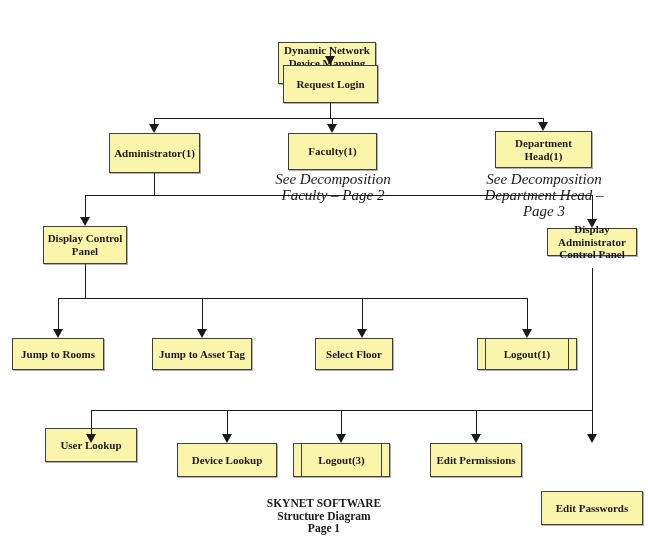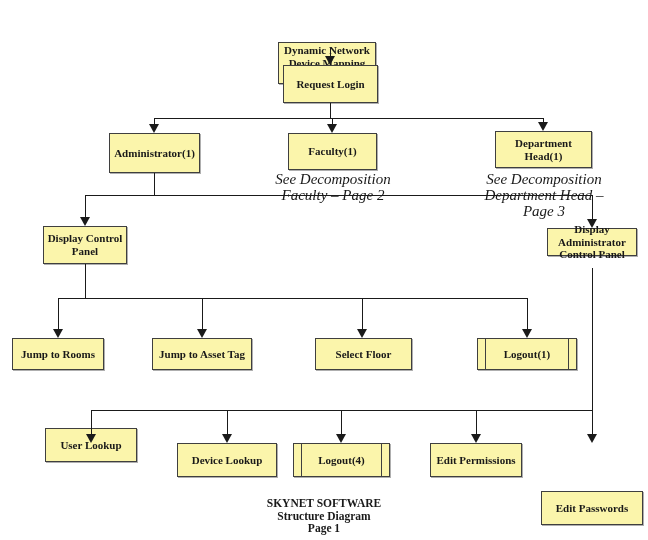--- a/index.html
+++ b/index.html
@@ -95,35 +95,35 @@
 Panel</div>
 
   <div class="node" style="left:547px;top:228px;width:90px;height:28px;">Display
 Administrator
 Control Panel</div>
 
   <div class="node" style="left:12px;top:338px;width:92px;height:32px;">Jump to Rooms</div>
 
   <div class="node" style="left:152px;top:338px;width:100px;height:32px;">Jump to Asset Tag</div>
 
-  <div class="node" style="left:315px;top:338px;width:97px;height:32px;">Select Floor</div>
+  <div class="node" style="left:315px;top:338px;width:78px;height:32px;">Select Floor</div>
 
   <div class="node" style="left:477px;top:338px;width:100px;height:32px;">
     <span class="mbar mbar-l"></span>
     <span>Logout(1)</span>
     <span class="mbar mbar-r"></span>
   </div>
 
   <div class="node" style="left:45px;top:428px;width:92px;height:34px;">User Lookup</div>
 
   <div class="node" style="left:177px;top:443px;width:100px;height:34px;">Device Lookup</div>
 
   <div class="node" style="left:293px;top:443px;width:97px;height:34px;">
     <span class="mbar mbar-l"></span>
-    <span>Logout(4)</span>
+    <span>Logout(3)</span>
     <span class="mbar mbar-r"></span>
   </div>
 
   <div class="node" style="left:430px;top:443px;width:92px;height:34px;">Edit Permissions</div>
 
   <div class="node" style="left:541px;top:443px;width:102px;height:34px;margin-top:48px;">Edit Passwords</div>
 
   <div class="vline" style="left:330px;top:48px;height:9px;"></div>
   <div class="arrow" style="left:325px;top:56px;"></div>
 

